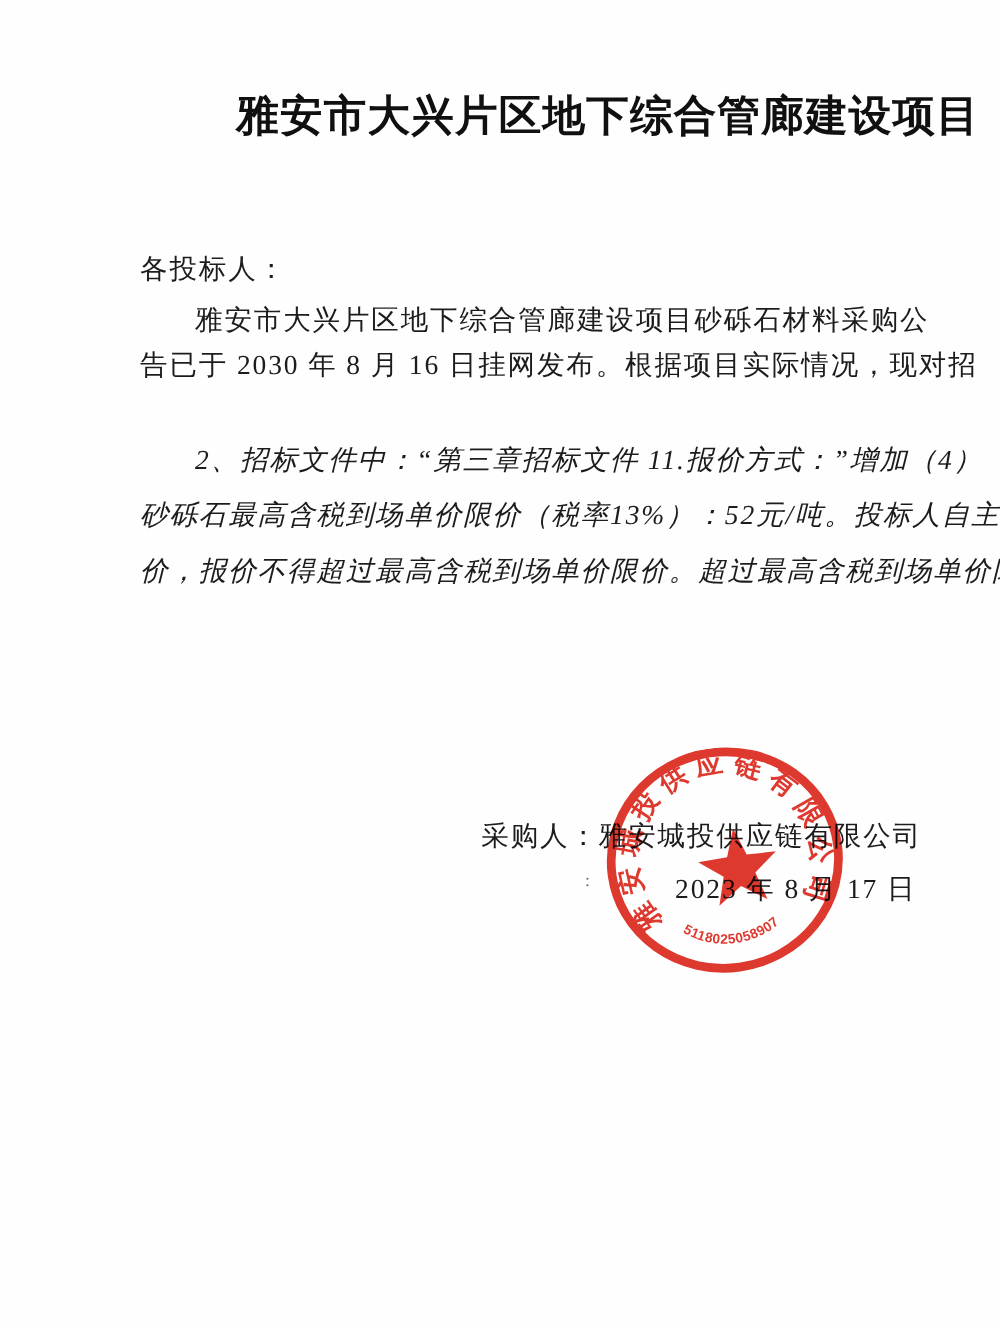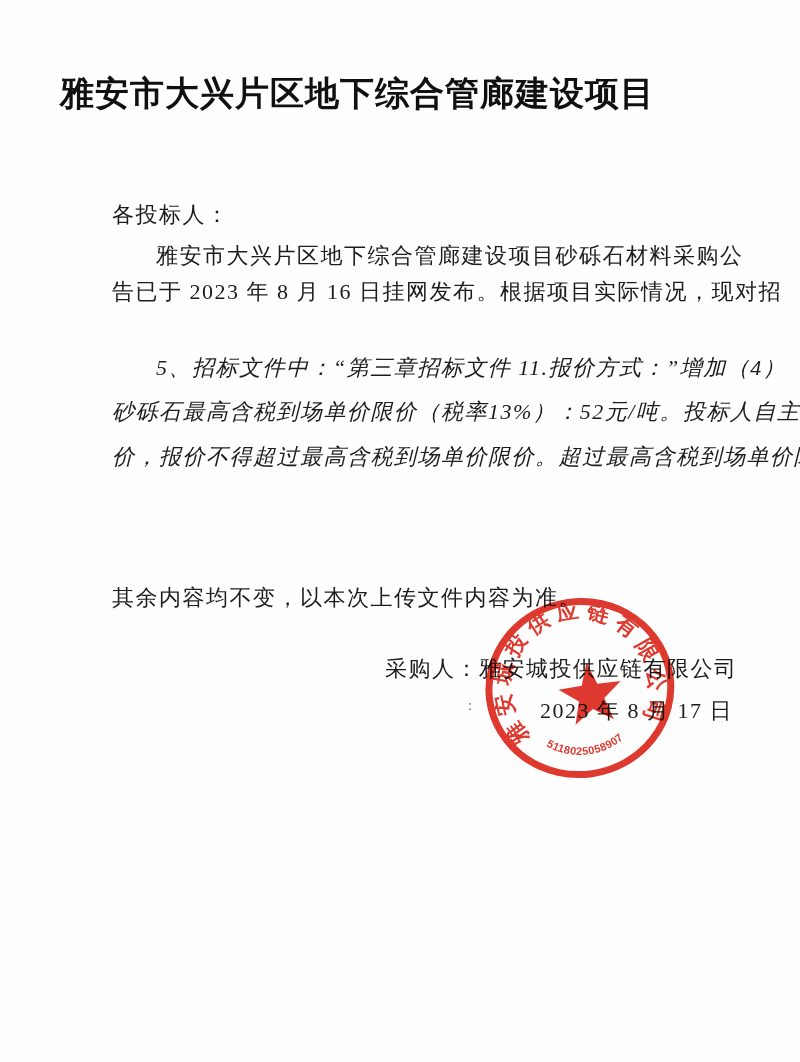--- a/index.html
+++ b/index.html
@@ -1,21 +1,21 @@
 <!DOCTYPE html>
 <html><head>
 <meta charset="utf-8">
 <style>
   html,body{margin:0;padding:0;background:#ffffff;}
   .page{
     position:relative;width:800px;height:1062px;background:#fffefe;overflow:hidden;
     font-family:"Liberation Serif","DejaVu Serif",serif;color:#1e1e1e;
   }
   .title-line{
-    position:absolute;left:60px;width:740px;text-align:left;
+    position:absolute;left:44px;width:740px;text-align:right;
     font-family:"Liberation Sans","DejaVu Sans",sans-serif;
     font-weight:700;font-size:34px;line-height:38px;color:#101010;
     letter-spacing:1px;white-space:nowrap;
   }
   .t1{top:74px;}
   .t2{top:116px;}
   .bline{
     position:absolute;white-space:nowrap;
     font-size:22px;line-height:26px;letter-spacing:1.5px;color:#1c1c1c;
   }
@@ -46,25 +46,24 @@
 </style>
 </head>
 <body>
 
 <div class="page">
 
   <div class="title-line t1">雅安市大兴片区地下综合管廊建设项目</div>
 
   <div class="bline l0">各投标人：</div>
   <div class="bline l1">雅安市大兴片区地下综合管廊建设项目砂砾石材料采购公</div>
-  <div class="bline l2">告已于 2023 年 8 月 16 日挂网发布。根据项目实际情况，现对招</div>
-  <div class="bline l4">5、招标文件中：“第三章招标文件 11.报价方式：”增加（4）</div>
+  <div class="bline l2">告已于 2030 年 8 月 16 日挂网发布。根据项目实际情况，现对招</div>
+  <div class="bline l4">2、招标文件中：“第三章招标文件 11.报价方式：”增加（4）</div>
   <div class="bline l5">砂砾石最高含税到场单价限价（税率13%）：52元/吨。投标人自主报</div>
   <div class="bline l6">价，报价不得超过最高含税到场单价限价。超过最高含税到场单价限</div>
-  <div class="bline l8">其余内容均不变，以本次上传文件内容为准。</div>
 
   <div class="bline sig-line">
     <span>采购人：</span><span>雅安城投供应链有限公司</span>
   </div>
   <div class="bline date-line">2023 年 8 月 17 日</div>
 
   <div class="stray-mark">:</div>
 
   <svg class="seal" viewBox="0 0 192 182" xmlns="http://www.w3.org/2000/svg">
     <ellipse cx="96" cy="90" rx="91" ry="86.5" fill="none" stroke="#dc2a1e" stroke-width="7"></ellipse>

